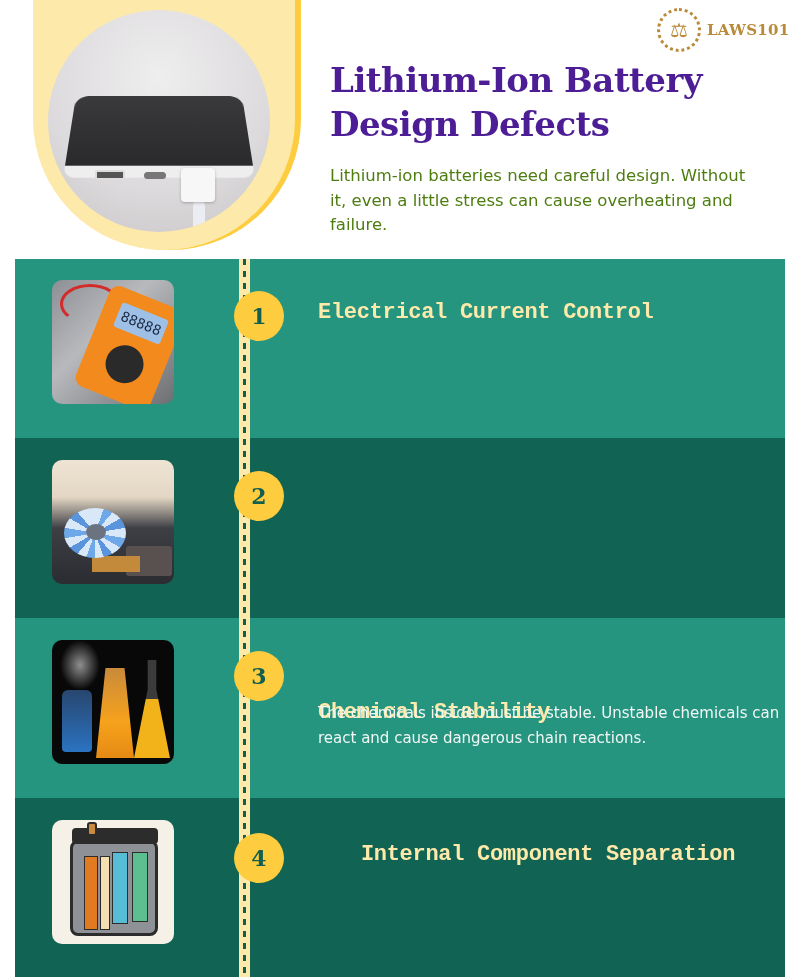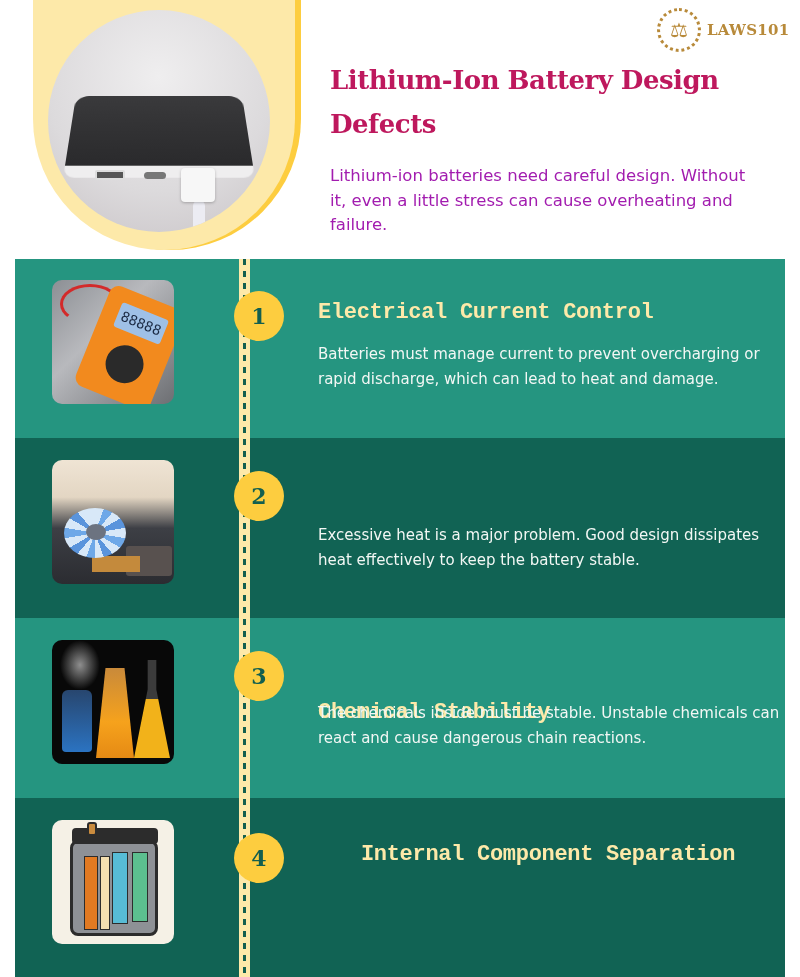--- a/index.html
+++ b/index.html
@@ -32,26 +32,26 @@
   .logo { position: absolute; left: 657px; top: 8px; display: flex; align-items: center; gap: 6px; }
   .logo-emblem {
     width: 44px; height: 44px; border-radius: 50%;
     border: 3px dotted #b88a3a; display: flex; align-items: center; justify-content: center;
     color: #b88a3a; font-size: 20px; line-height: 1;
   }
   .logo-text { font-family: "DejaVu Serif", serif; font-weight: bold; font-size: 15px; color: #b88a3a; letter-spacing: 0.3px; }
 
   .title {
     position: absolute; left: 330px; top: 58px; width: 440px;
-    font-family: "DejaVu Serif", serif; font-weight: bold; font-size: 26px; line-height: 44px;
-    color: #be185d; letter-spacing: -0.5px;
+    font-family: "DejaVu Serif", serif; font-weight: bold; font-size: 34px; line-height: 44px;
+    color: #4c1d95; letter-spacing: -0.5px;
   }
   .intro {
     position: absolute; left: 330px; top: 164px; width: 420px;
-    font-family: "DejaVu Sans", sans-serif; font-size: 16.5px; line-height: 24.5px; color: #a21caf;
+    font-family: "DejaVu Sans", sans-serif; font-size: 16.5px; line-height: 24.5px; color: #4d7c0f;
   }
 
   
   .panel { position: absolute; left: 15px; width: 770px; height: 180px; }
   .panel.light { background: #259580; }
   .panel.dark { background: #116354; }
 
   .thumb {
     position: absolute; left: 37px; width: 122px; height: 124px; border-radius: 10px; overflow: hidden;
   }
@@ -130,32 +130,30 @@
 <section class="panel light" style="top:259px;">
   <div class="thumb t-meter" style="top:21px;">
     <div class="wire"></div>
     <div class="body">
       <div class="lcd">88888</div>
       <div class="dial"></div>
     </div>
   </div>
   <div class="num" style="top:32px;">1</div>
   <h2 class="item-title" style="top:40px;">Electrical Current Control</h2>
-  <p class="item-desc" style="top:83px;">Batteries must manage current to prevent overcharging or rapid discharge, which can lead to heat and damage.</p>
 </section>
 
 <section class="panel dark" style="top:438px;">
   <div class="thumb t-fan" style="top:22px;">
     <div class="block"></div>
     <div class="pad"></div>
     <div class="fan"></div>
     <div class="hub"></div>
   </div>
   <div class="num" style="top:33px;">2</div>
-  <p class="item-desc" style="top:85px;">Excessive heat is a major problem. Good design dissipates heat effectively to keep the battery stable.</p>
 </section>
 
 <section class="panel light" style="top:618px;">
   <div class="thumb t-chem" style="top:22px;">
     <div class="smoke"></div>
     <div class="b1"></div>
     <div class="b2"></div>
     <div class="b3"></div>
   </div>
   <div class="num" style="top:33px;">3</div>

